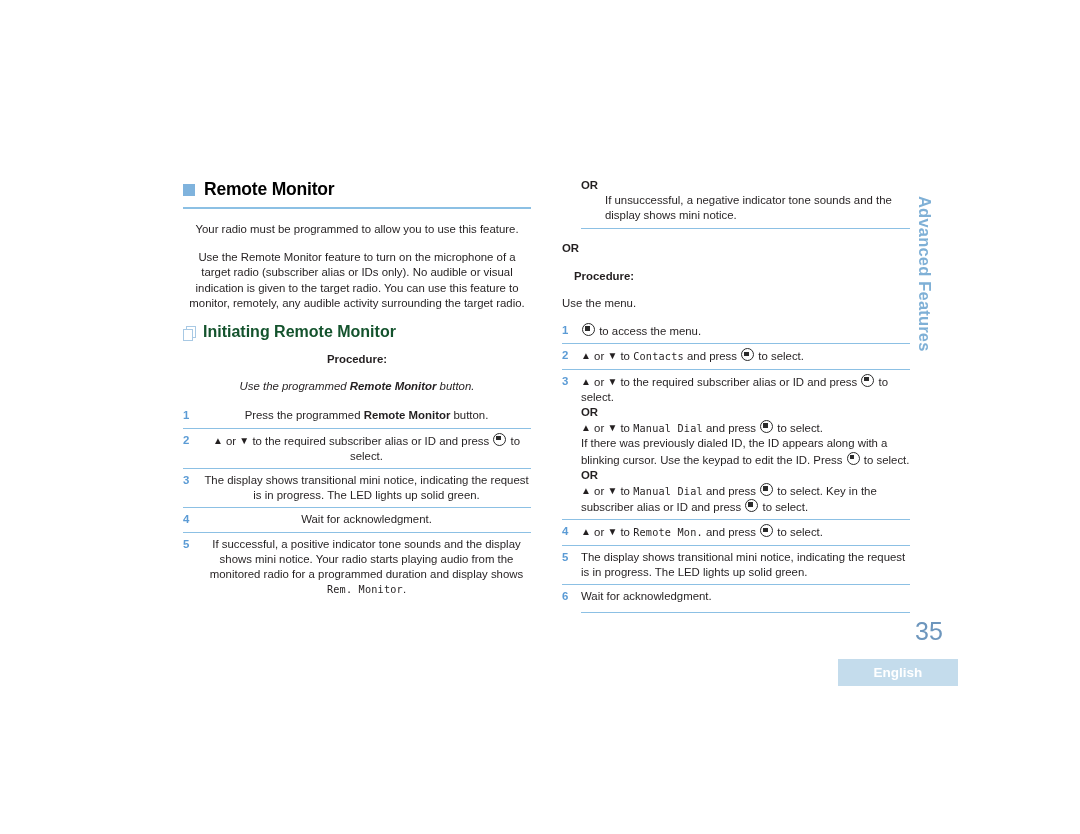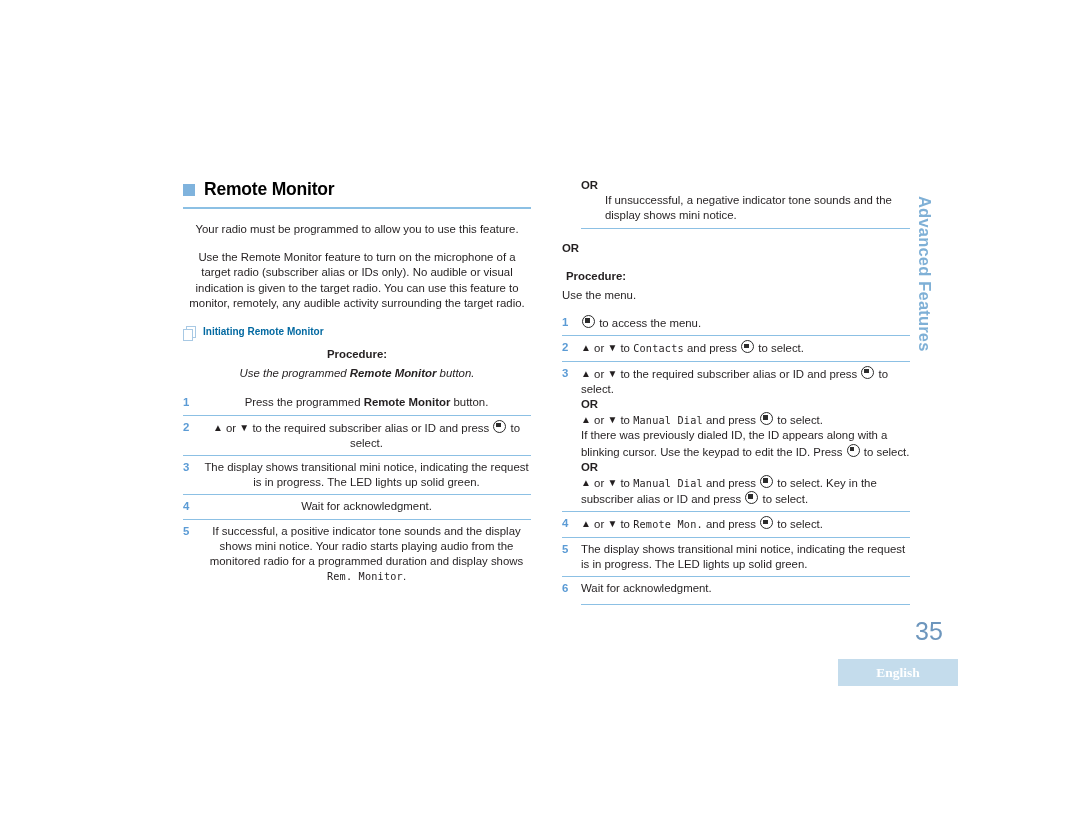--- a/index.html
+++ b/index.html
@@ -81,29 +81,29 @@
     margin-top: 2px;
   }
   .pages-icon .sheet {
     position: absolute;
     border: 1.2px solid #a8c9e4;
     background: #ffffff;
   }
   .pages-icon .sheet.back  { left: 3px; top: 0px;  width: 8px;  height: 10px; }
   .pages-icon .sheet.front { left: 0px; top: 3px;  width: 8px;  height: 10px; }
   .subsection-title {
-    font-size: 10px;
-    font-weight: bold;
-    color: #0369a1;
+    font-size: 16px;
+    font-weight: bold;
+    color: #14532d;
     line-height: 15px;
   }
 
   .label-bold {
     font-weight: bold;
-    margin: 4px;
+    margin: 12px;
   }
 
   
   .steps {
     margin: 0;
     padding: 0;
     list-style: none;
   }
   .step {
     position: relative;
@@ -206,21 +206,20 @@
     height: 27px;
     background: #c4dcec;
     display: flex;
     align-items: center;
     justify-content: center;
   }
   .lang-badge span {
     color: #ffffff;
     font-size: 13.5px;
     font-weight: bold;
-    font-family: Liberation Serif, serif;
   }
 </style>
 </head>
 <body>
 
 <div class="page">
 
   <div class="col col-left">
 
     <div class="chapter-head">

